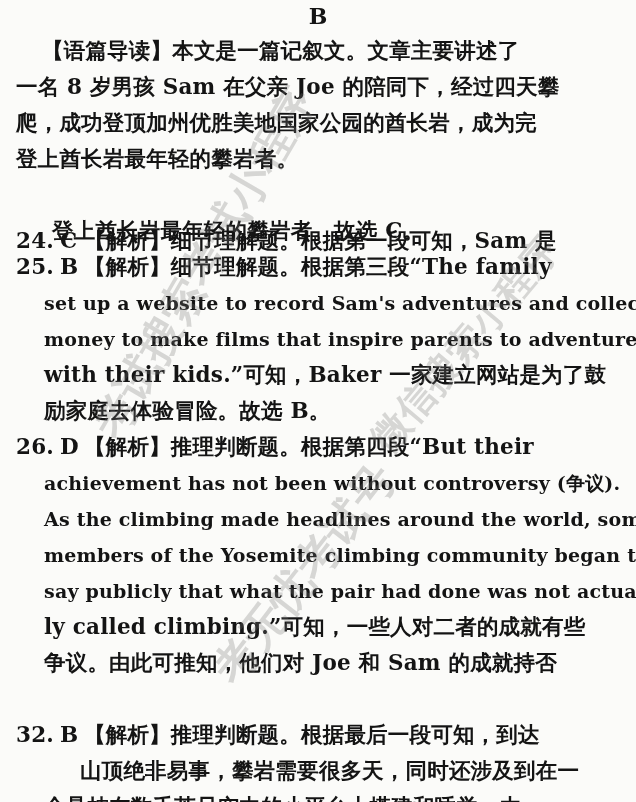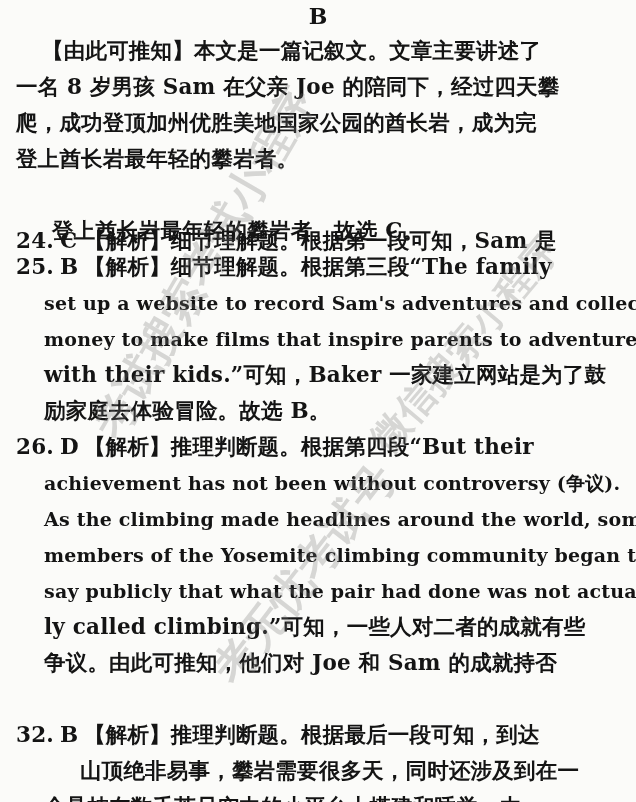--- a/index.html
+++ b/index.html
@@ -30,21 +30,21 @@
     font-size: 44px; transform-origin: left top; white-space: nowrap;
     pointer-events: none;
   }
 </style>
 </head>
 <body>
 
 <div class="page">
   <div class="section-title">B</div>
 
-  <div class="line" style="left:42px; top:34px;">【由此可推知】本文是一篇记叙文。文章主要讲述了</div>
+  <div class="line" style="left:42px; top:34px;">【语篇导读】本文是一篇记叙文。文章主要讲述了</div>
   <div class="line l0" style="top:70px;">一名 8 岁男孩 Sam 在父亲 Joe 的陪同下，经过四天攀</div>
   <div class="line l0" style="top:106px;">爬，成功登顶加州优胜美地国家公园的酋长岩，成为完</div>
   <div class="line l0" style="top:142px;">登上酋长岩最年轻的攀岩者。</div>
 
   <div class="line l0" style="top:178px;margin-top:46px;">
     <span class="num">24.</span><span class="ans">C</span><span>【解析】细节理解题。根据第一段可知，Sam 是</span>
   </div>
   <div class="line l1" style="top:214px;margin-left:8px;">登上酋长岩最年轻的攀岩者。故选 C。</div>
 
   <div class="line l0" style="top:250px;">

